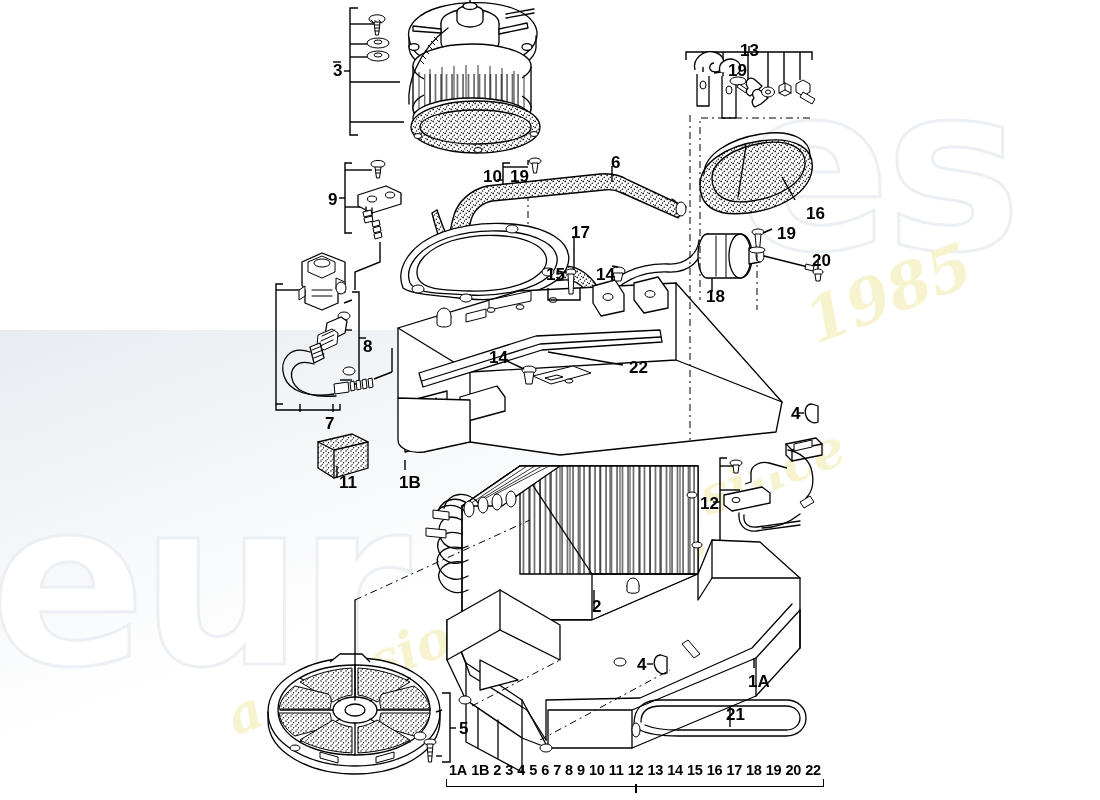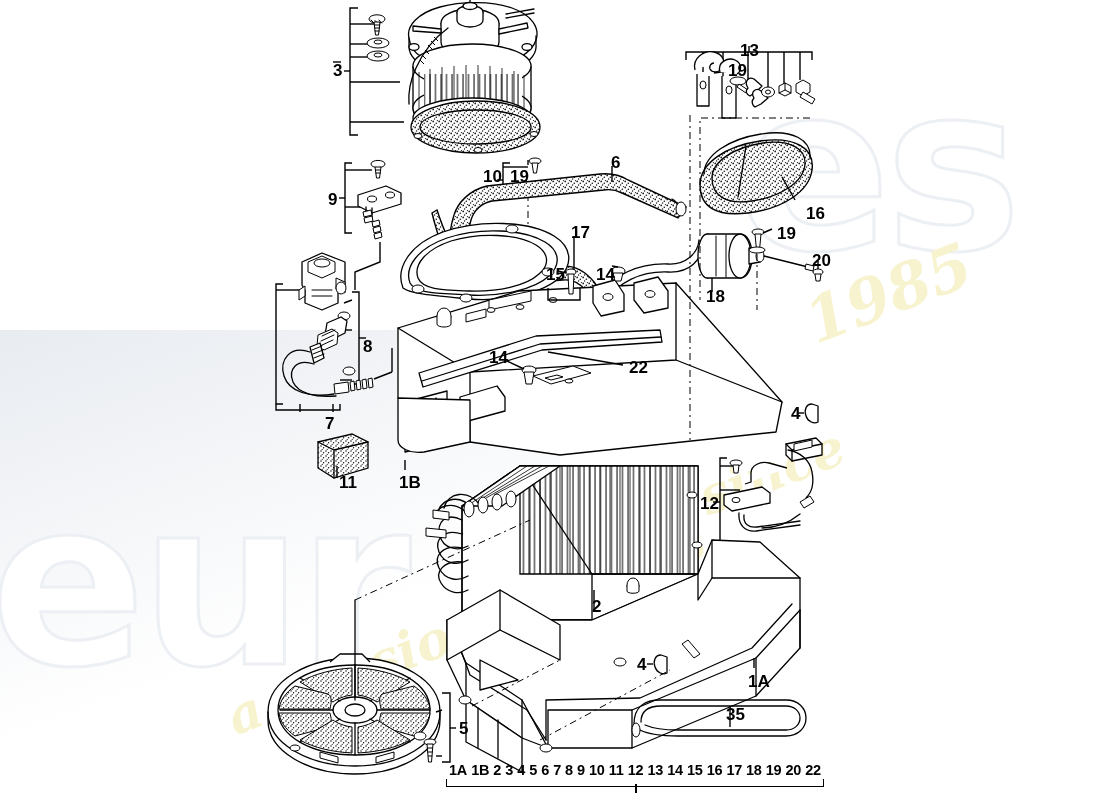--- a/index.html
+++ b/index.html
@@ -589,21 +589,21 @@
   <div class="cal" style="left:489px;top:349px">14</div>
   <div class="cal" style="left:629px;top:359px">22</div>
   <div class="cal" style="left:325px;top:415px">7</div>
   <div class="cal" style="left:791px;top:405px">4</div>
   <div class="cal" style="left:339px;top:474px">11</div>
   <div class="cal" style="left:399px;top:474px">1B</div>
   <div class="cal" style="left:700px;top:495px">12</div>
   <div class="cal" style="left:592px;top:598px">2</div>
   <div class="cal" style="left:748px;top:673px">1A</div>
   <div class="cal" style="left:637px;top:656px">4</div>
-  <div class="cal" style="left:726px;top:706px">35</div>
+  <div class="cal" style="left:726px;top:706px">21</div>
   <div class="cal" style="left:459px;top:720px">5</div>
 
   <div id="legend">
     <div class="nums">
       <span>1A</span>
       <span>1B</span>
       <span>2</span>
       <span>3</span>
       <span>4</span>
       <span>5</span>

